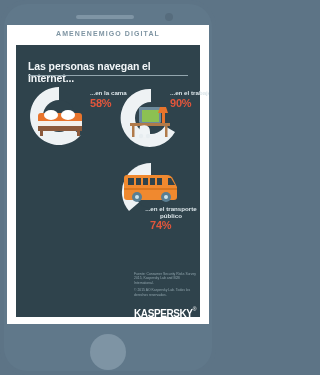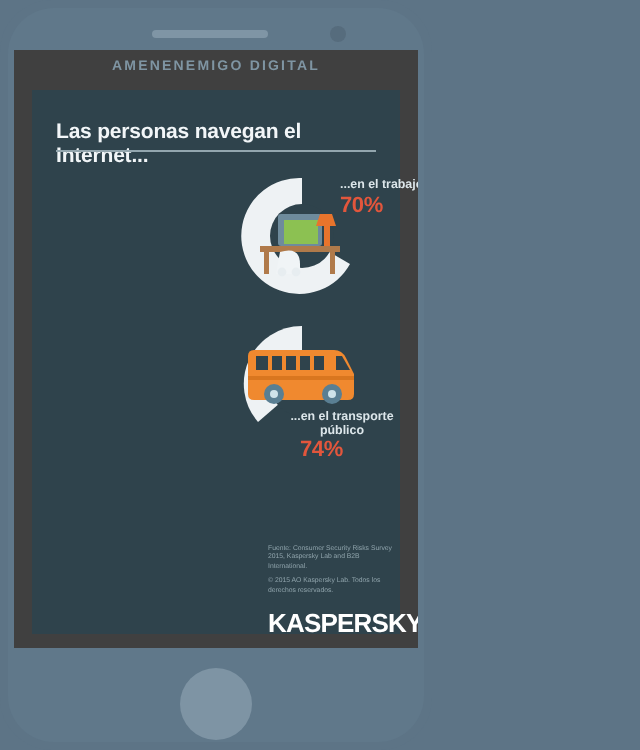--- a/index.html
+++ b/index.html
@@ -25,21 +25,21 @@
     position:absolute;left:165px;top:13px;width:8px;height:8px;
     border-radius:50%;background:#566c7d;
   }
   .home-btn{
     position:absolute;left:90px;top:334px;width:36px;height:36px;
     border-radius:50%;background:#7e94a4;
   }
   
   .screen{
     position:absolute;left:7px;top:25px;width:202px;height:299px;
-    background:#404040;overflow:hidden;text-decoration:underline;
+    background:#ffffff;overflow:hidden;text-decoration:underline;
   }
   .app-title{
     position:absolute;left:0;top:5px;width:202px;
     text-align:center;font-size:7px;letter-spacing:1.1px;
     color:#7f95a3;font-weight:bold;
   }
   .card{
     position:absolute;left:9px;top:20px;width:184px;height:272px;
     background:#2f434c;
   }
@@ -73,21 +73,21 @@
   .source{
     position:absolute;left:118px;top:227px;width:64px;
     font-size:3.4px;line-height:4.4px;color:#8fa3ab;
     text-align:left;
   }
   .source p{margin:0 0 3px 0;}
   .logo{
     position:absolute;left:118px;top:258px;width:66px;height:16px;
   }
   .logo-text{
-    font-size:13px;font-weight:bold;color:#ffffff;
+    font-size:10px;font-weight:bold;color:#ffffff;
     letter-spacing:-0.4px;font-family:"Liberation Sans",sans-serif;
   }
   .logo-sup{font-size:5px;vertical-align:super;color:#ffffff;}
 </style>
 </head>
 <body>
 
 <div class="phone">
   <div class="phone-inner-shade"></div>
   <div class="speaker"></div>
@@ -96,40 +96,57 @@
 
   <div class="screen">
 
     <div class="app-title">AMENENEMIGO DIGITAL</div>
 
     <div class="card">
 
       <div class="headline">Las personas navegan el Internet...</div>
       <div class="headline-rule"></div>
 
+      <div class="stat" id="stat-bed">
+        <svg class="donut" width="62" height="62" viewBox="0 0 62 62">
+          <path d="M31 31 L31 2 A29 29 0 1 0 52.5 50.5 Z" fill="#eef2f4"></path>
+          <circle cx="31" cy="31" r="16" fill="#2f434c"></circle>
+        </svg>
+        <svg style="position:absolute;left:10px;top:22px;" width="44" height="30" viewBox="0 0 44 30">
+          <path d="M3 6 h38 a3 3 0 0 1 3 3 v6 h-44 v-6 a3 3 0 0 1 3 -3 z" fill="#e8742c"></path>
+          <ellipse cx="13" cy="8" rx="7" ry="5" fill="#ffffff"></ellipse>
+          <ellipse cx="30" cy="8" rx="7" ry="5" fill="#ffffff"></ellipse>
+          <rect x="0" y="14" width="44" height="5" fill="#f4f1ec"></rect>
+          <rect x="0" y="19" width="44" height="5" fill="#8c5a3c"></rect>
+          <rect x="2" y="24" width="3" height="5" fill="#8c5a3c"></rect>
+          <rect x="39" y="24" width="3" height="5" fill="#8c5a3c"></rect>
+        </svg>
+        <div class="stat-label" style="left:62px;top:4px;">...en la cama</div>
+        <div class="stat-pct" style="left:62px;top:12px;">58%</div>
+      </div>
 
       <div class="stat" id="stat-work">
         <svg class="donut" width="62" height="66" viewBox="0 0 62 66">
           <path d="M31 33 L31 4 A29 29 0 1 0 55 47 Z" fill="#eef2f4"></path>
           <circle cx="31" cy="33" r="16" fill="#2f434c"></circle>
         </svg>
         <svg style="position:absolute;left:6px;top:16px;" width="48" height="40" viewBox="0 0 48 40">
           <rect x="4" y="22" width="40" height="3" fill="#b07a4a"></rect>
           <rect x="6" y="25" width="2.5" height="11" fill="#b07a4a"></rect>
           <rect x="39" y="25" width="2.5" height="11" fill="#b07a4a"></rect>
           <rect x="13" y="6" width="22" height="16" rx="1.5" fill="#6e8b9c"></rect>
           <rect x="16" y="9" width="17" height="12" fill="#8cc152"></rect>
           <rect x="36" y="12" width="3" height="10" fill="#e8742c"></rect>
           <path d="M34 6 l6 0 l2 6 l-10 0 z" fill="#e8742c"></path>
           <path d="M14 25 q10 -3 10 6 l0 5 l-12 0 z" fill="#f0f4f6"></path>
           <circle cx="15" cy="35" r="2.2" fill="#e7edf0"></circle>
           <circle cx="22" cy="35" r="2.2" fill="#e7edf0"></circle>
         </svg>
         <div class="stat-label" style="left:50px;top:4px;">...en el trabajo</div>
-        <div class="stat-pct" style="left:50px;top:12px;">70%</div>
+        <div class="stat-pct" style="left:50px;top:12px;">90%</div>
       </div>
 
 
       <div class="stat" id="stat-bus">
         <svg class="donut" width="62" height="62" viewBox="0 0 62 62" style="top:4px;">
           <path d="M31 31 L31 2 A29 29 0 0 0 9 50 Z" fill="#eef2f4"></path>
           <circle cx="31" cy="31" r="16" fill="#2f434c"></circle>
         </svg>
         <svg style="position:absolute;left:4px;top:14px;" width="56" height="34" viewBox="0 0 56 34">
           <path d="M3 4 h40 q4 0 6 4 l4 8 v10 q0 3 -3 3 h-47 q-3 0 -3 -3 v-19 q0 -3 3 -3 z" fill="#f0892f"></path>

